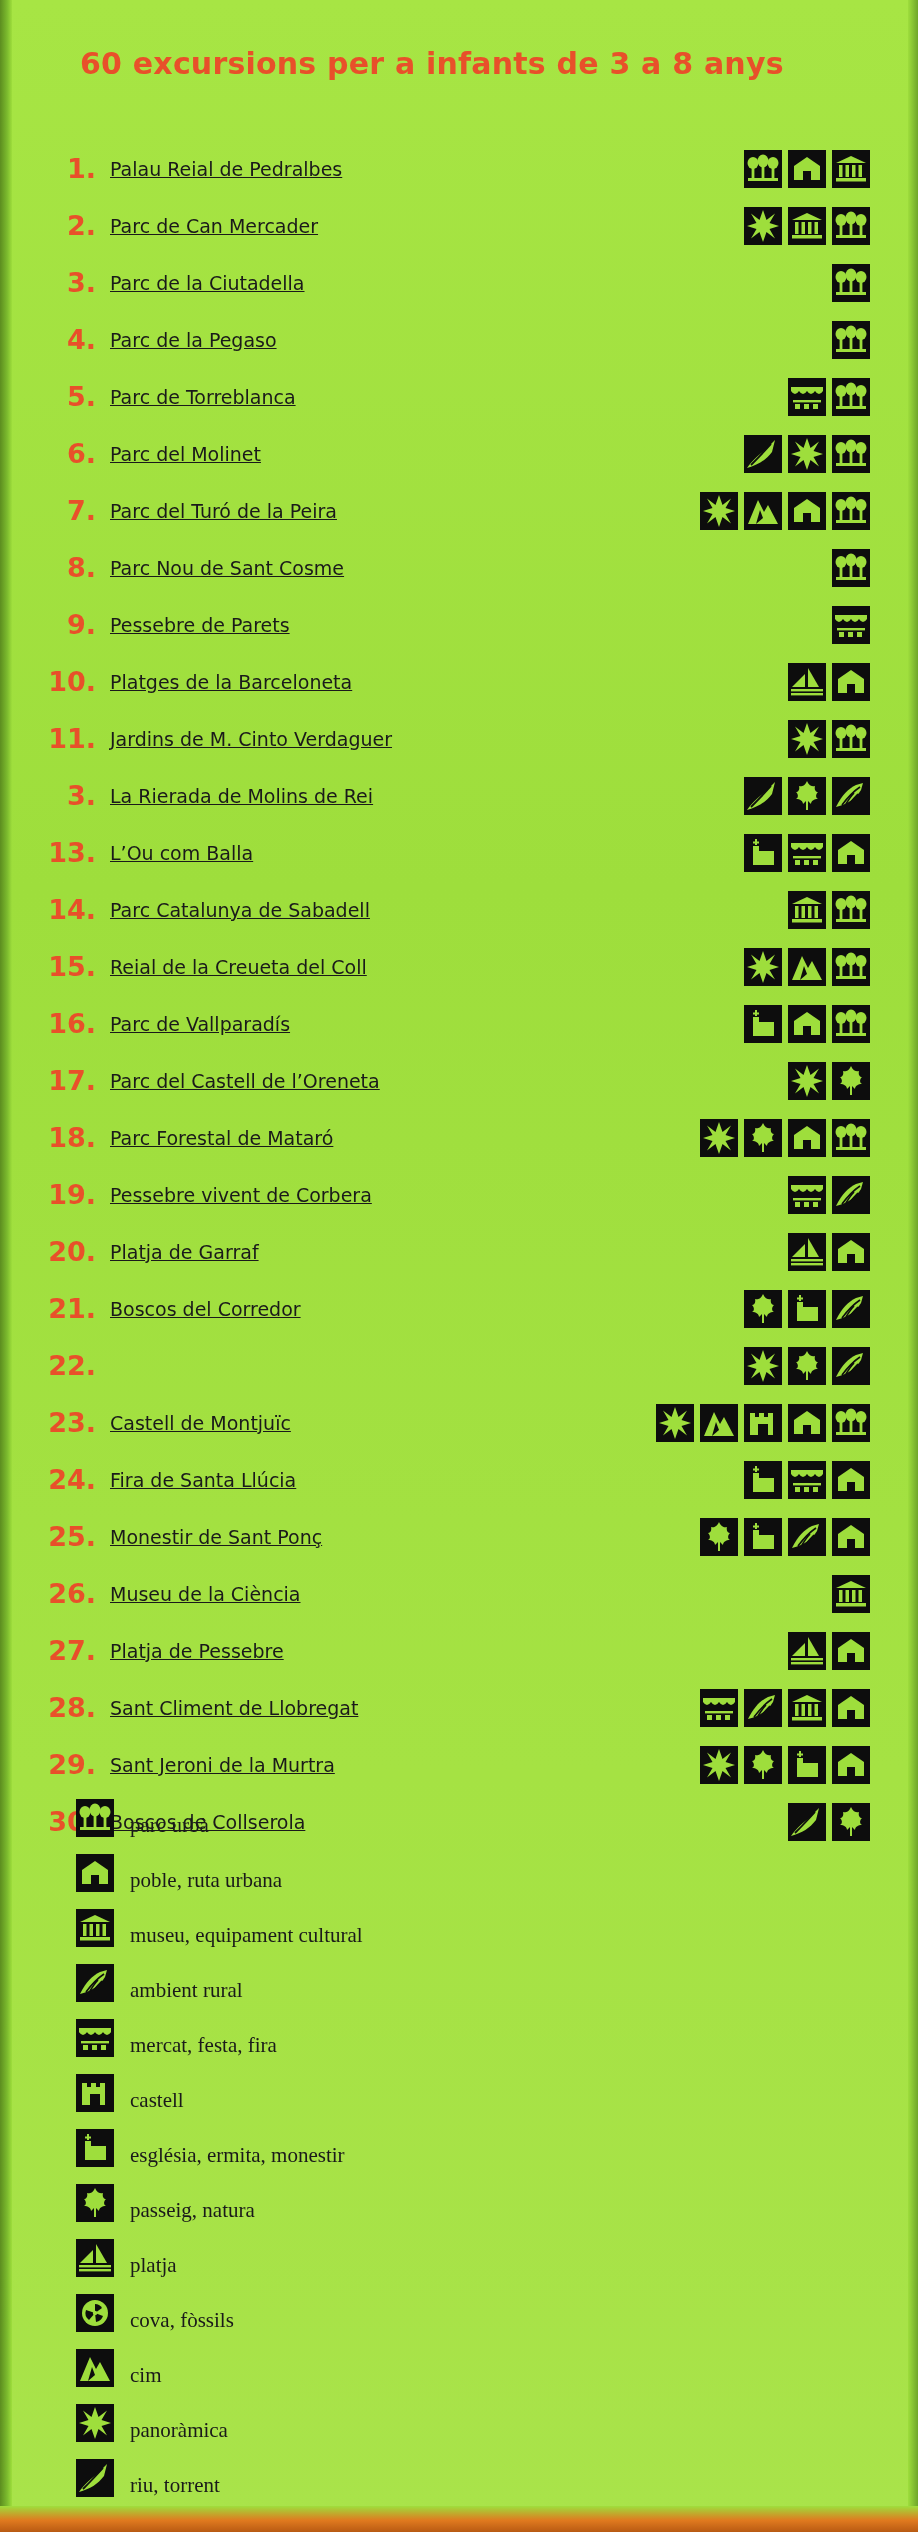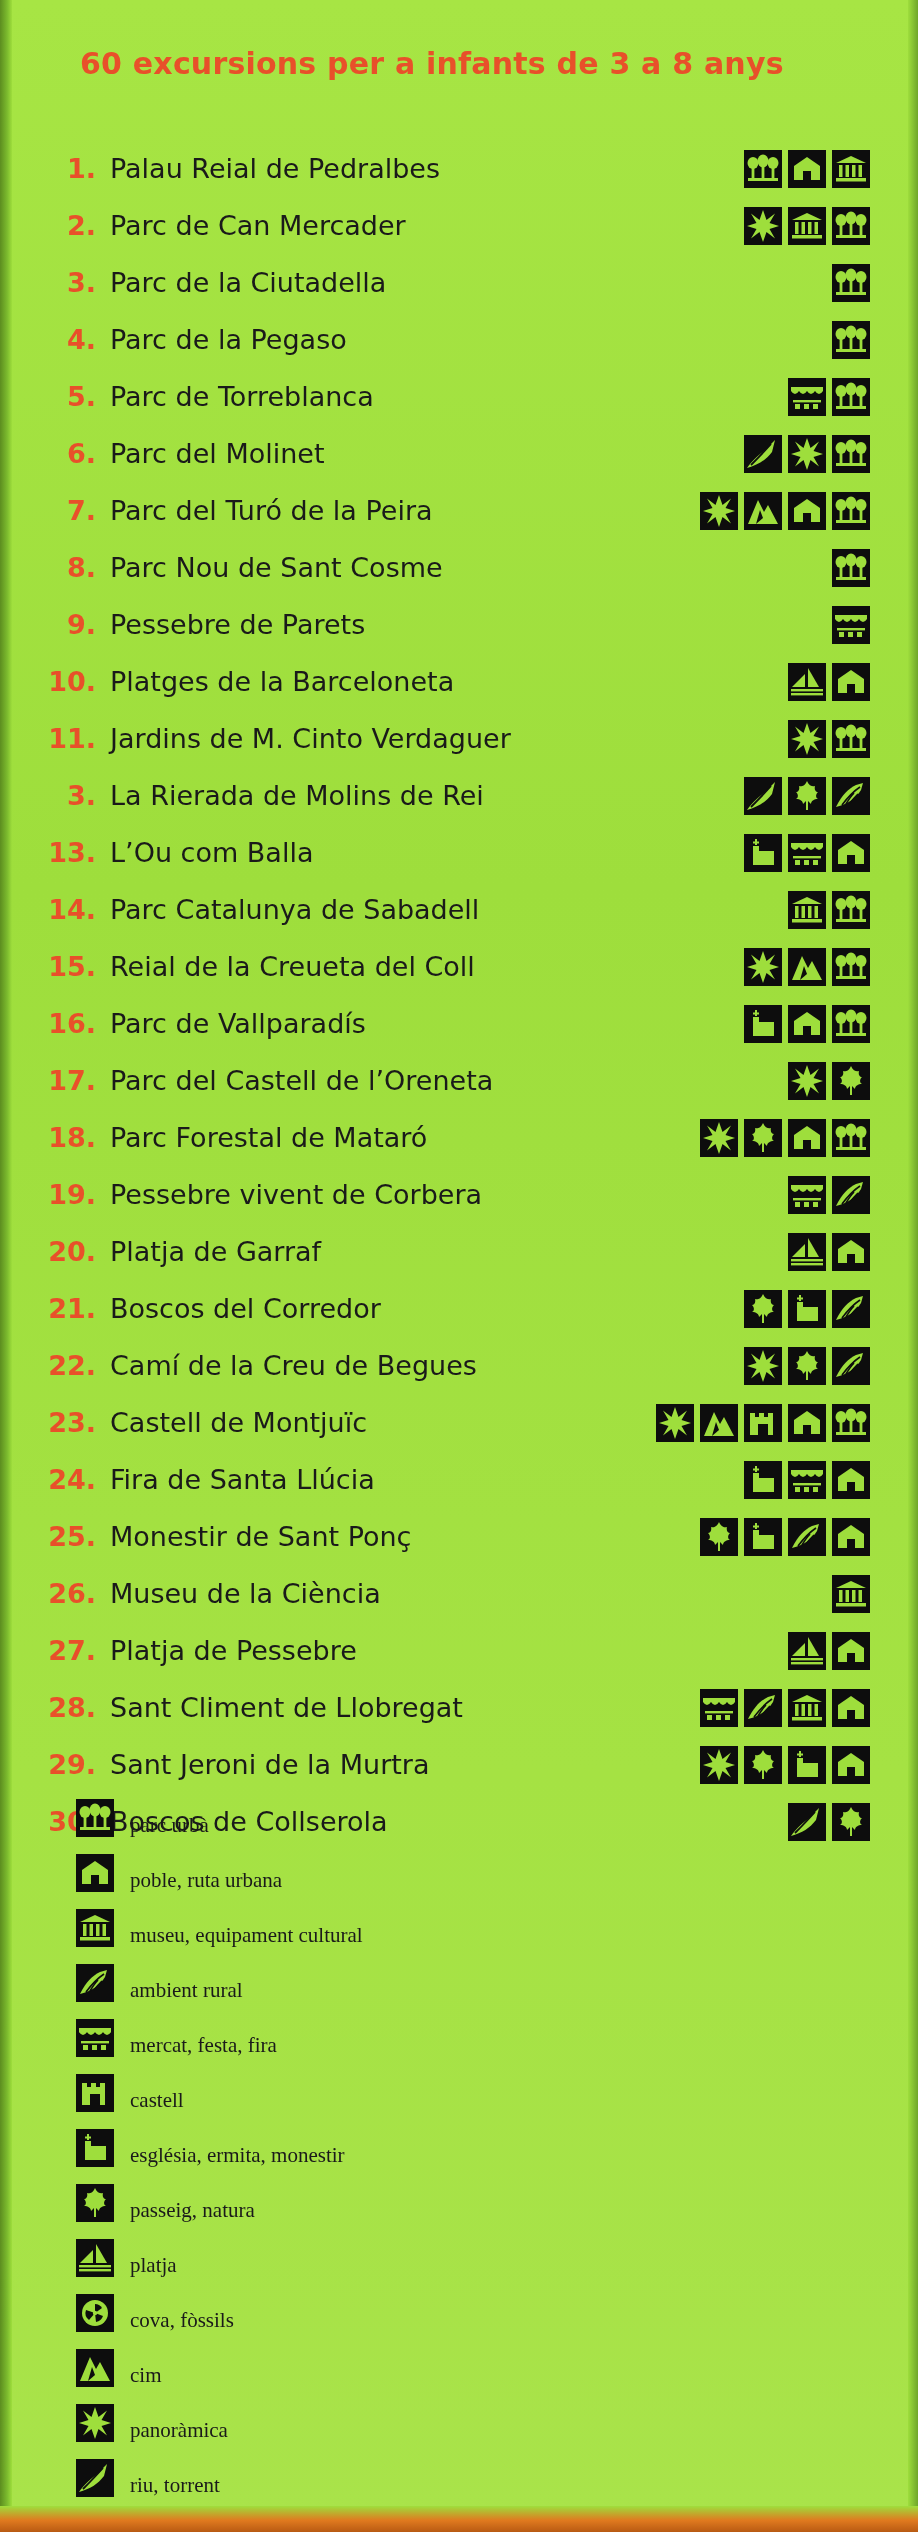--- a/index.html
+++ b/index.html
@@ -51,23 +51,24 @@
     text-align:right;
     padding-right:14px;
     color:#e8502a;
     font-size:27px;
     font-weight:bold;
     box-sizing:border-box;
     font-family:"DejaVu Sans", sans-serif;
   }
   .name{
     color:#1a1a1a;
-    font-size:27px;
+    font-size:19px;
     white-space:nowrap;
     font-family:"DejaVu Sans", sans-serif;
+    text-decoration:underline;
   }
   .icons{
     position:absolute;
     right:48px;
     top:50%;
     transform:translateY(-50%);
     display:flex;
     gap:6px;
   }
 
@@ -749,21 +750,20 @@
       <path d="M10 28 C16 20 22 14 28 10"></path>
                 <path d="M14 27 C17 22 19 19 22 16"></path>
       <path d="M18 26 C21 22 23 20 26 17"></path>
               </g>
             </svg>
           </span>
         </div>
       </div>
       <div class="row">
         <div class="num">22.</div>
-        <div class="name">Camí de la Creu de Begues</div>
         <div class="icons">
           <span class="ic">
             <svg viewBox="0 0 38 38">
               <g fill="#9ede3c">
       <path d="M19 3 L22.5 13 L31 6.5 L25.5 16 L35 19 L25.5 22 L31 31.5 L22.5 25 L19 35
                L15.5 25 L7 31.5 L12.5 22 L3 19 L12.5 16 L7 6.5 L15.5 13 Z"></path>
               </g>
             </svg>
           </span>
           <span class="ic">

